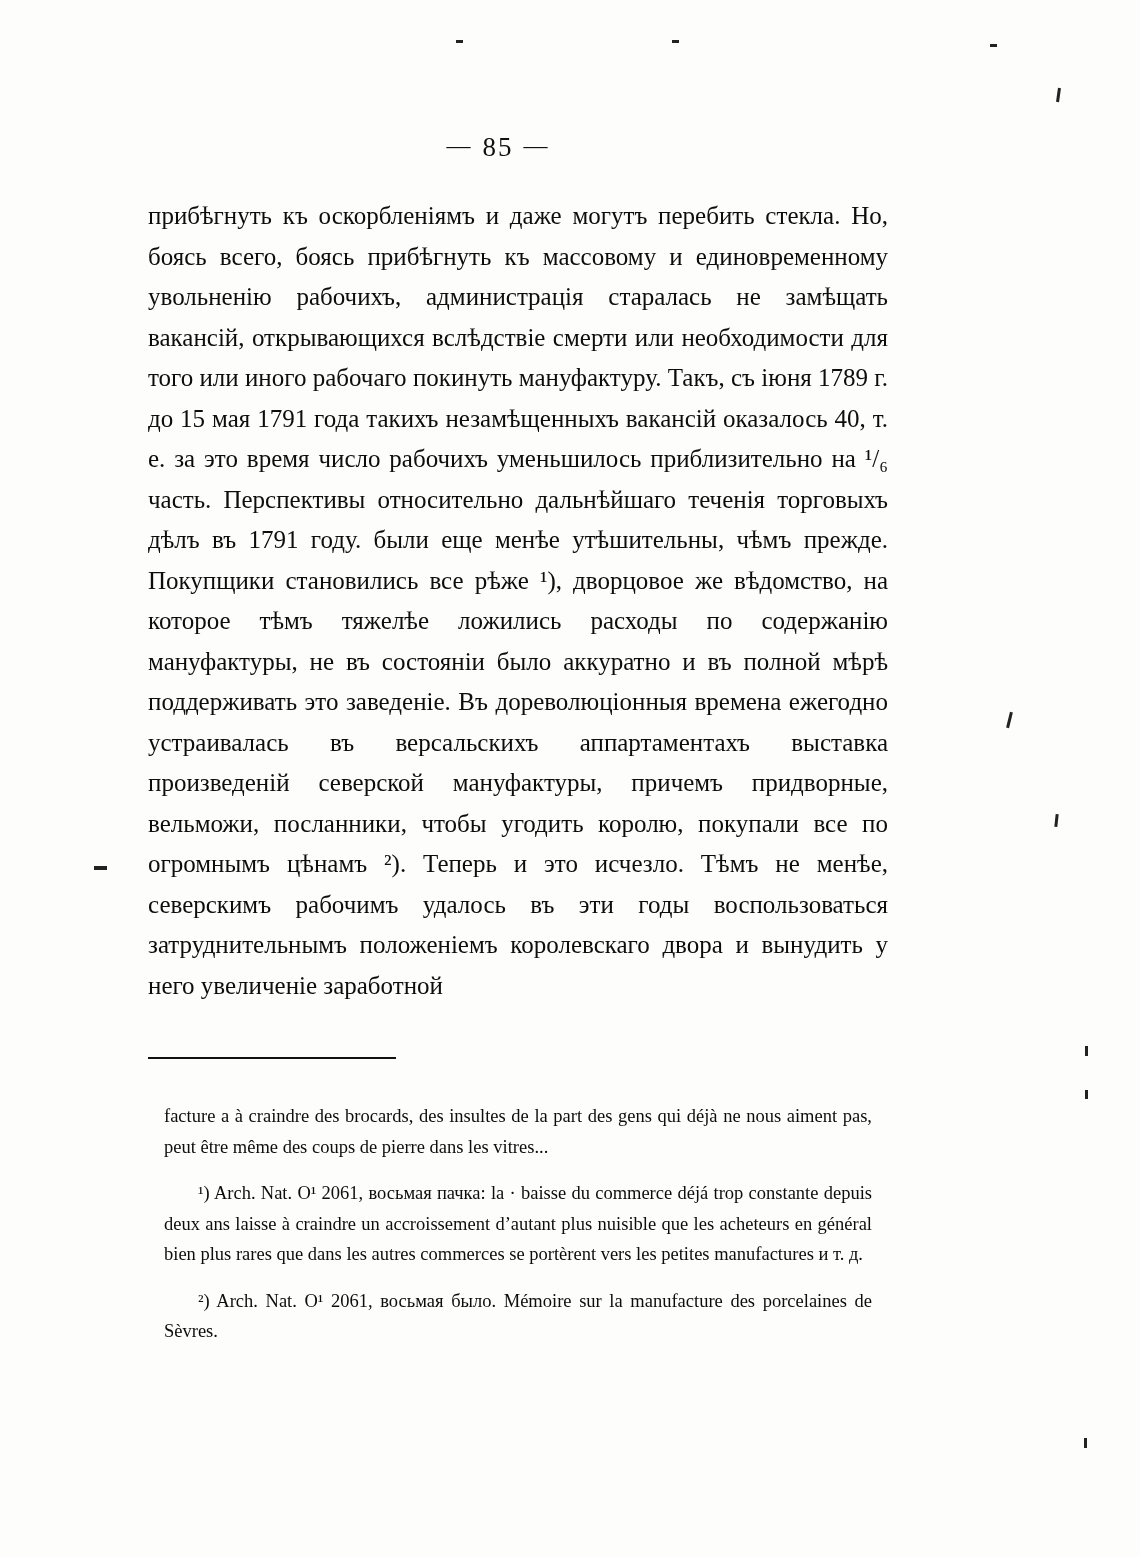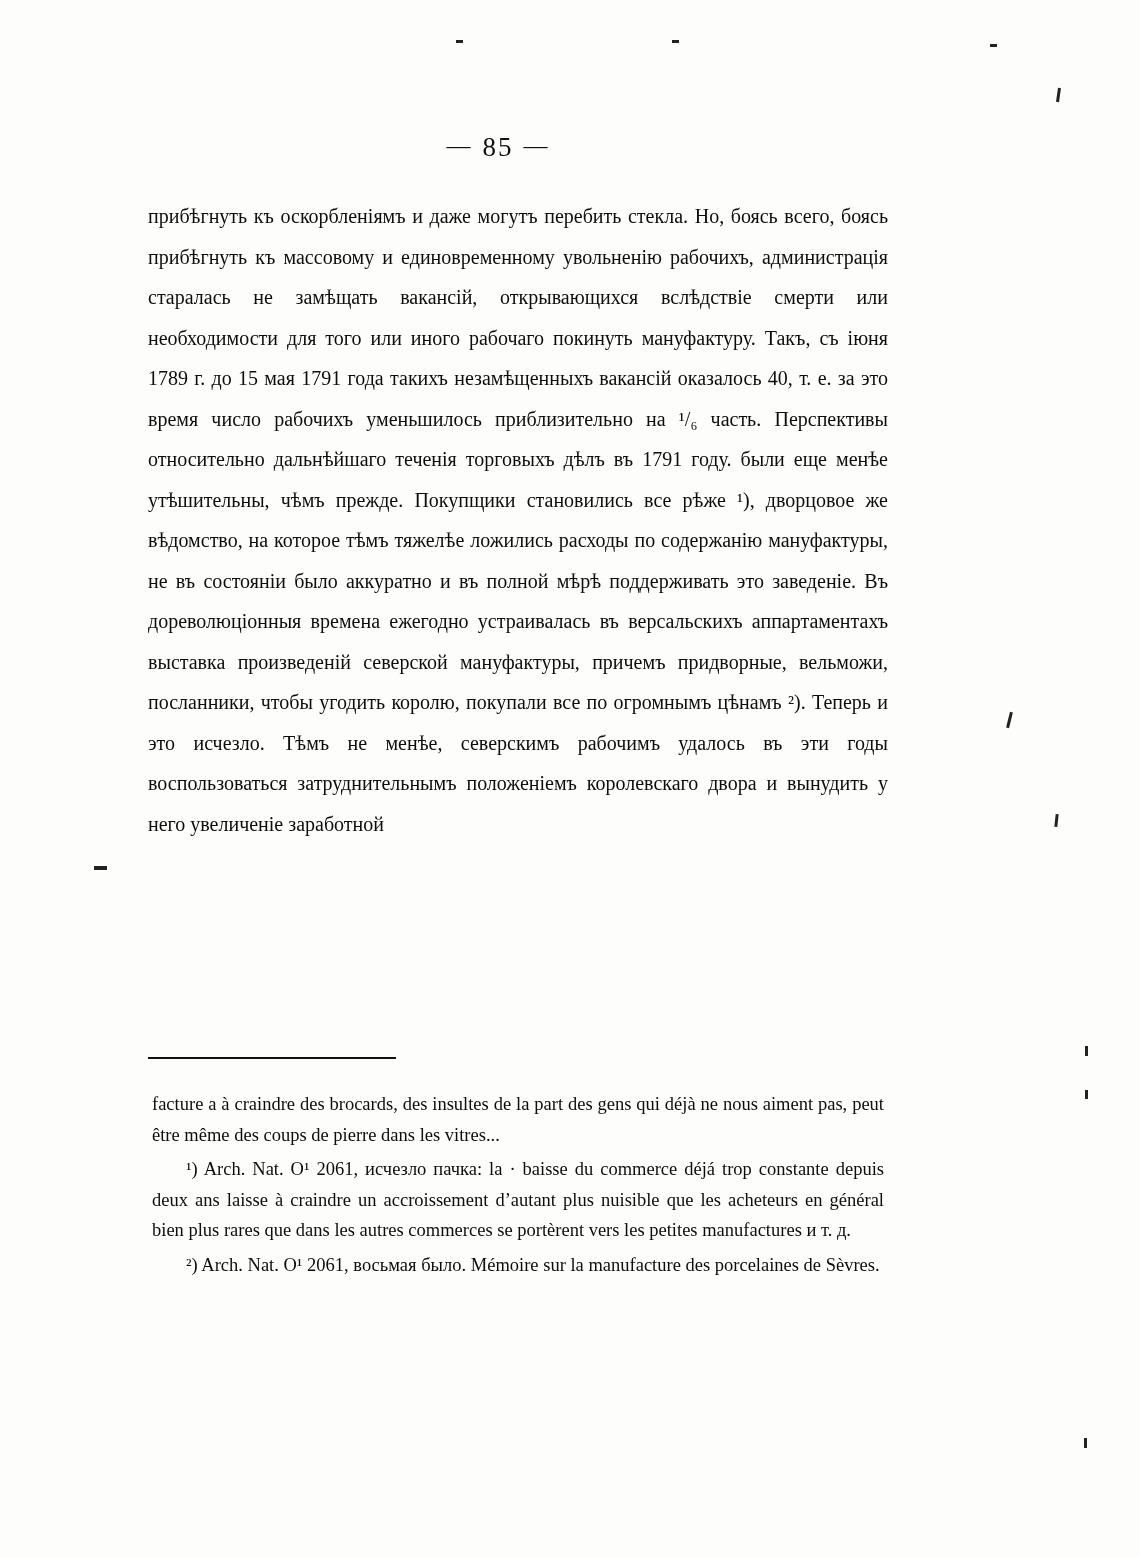--- a/index.html
+++ b/index.html
@@ -36,21 +36,21 @@
     display: inline-block;
     padding: 0 10px;
     font-size: 24px;
     vertical-align: 3px;
   }
   .body-text {
     position: absolute;
     left: 148px;
     top: 196px;
     width: 740px;
-    font-size: 20px;
+    font-size: 25px;
     line-height: 40.5px;
     text-align: justify;
     text-justify: inter-word;
     font-family: "Liberation Serif", serif;
     color: #0d0d0d;
   }
   .body-text p {
     margin: 0;
   }
   .rule {
@@ -66,21 +66,21 @@
     left: 148px;
     top: 1085px;
     width: 740px;
     font-size: 18.5px;
     line-height: 30.5px;
     text-align: justify;
     font-family: "Liberation Serif", serif;
     color: #0d0d0d;
   }
   .footnotes p {
-    margin: 4px;
+    margin: 16px;
   }
   .footnotes p.indented {
     text-indent: 34px;
   }
   
   .mark {
     position: absolute;
     background: #222;
   }
   .mark-left-dash {
@@ -157,21 +157,21 @@
   </div>
 
   <div class="body-text">
     <p>прибѣгнуть къ оскорбленіямъ и даже могутъ перебить стекла. Но, боясь всего, боясь прибѣгнуть къ массовому и единовременному увольненію рабочихъ, администрація старалась не замѣщать вакансій, открывающихся вслѣдствіе смерти или необходимости для того или иного рабочаго покинуть мануфактуру. Такъ, съ іюня 1789 г. до 15 мая 1791 года такихъ незамѣщенныхъ вакансій оказалось 40, т. е. за это время число рабочихъ уменьшилось приблизительно на ¹/₆ часть. Перспективы относительно дальнѣйшаго теченія торговыхъ дѣлъ въ 1791 году. были еще менѣе утѣшительны, чѣмъ прежде. Покупщики становились все рѣже ¹), дворцовое же вѣдомство, на которое тѣмъ тяжелѣе ложились расходы по содержанію мануфактуры, не въ состояніи было аккуратно и въ полной мѣрѣ поддерживать это заведеніе. Въ дореволюціонныя времена ежегодно устраивалась въ версальскихъ аппартаментахъ выставка произведеній северской мануфактуры, причемъ придворные, вельможи, посланники, чтобы угодить королю, покупали все по огромнымъ цѣнамъ ²). Теперь и это исчезло. Тѣмъ не менѣе, северскимъ рабочимъ удалось въ эти годы воспользоваться затруднительнымъ положеніемъ королевскаго двора и вынудить у него увеличеніе заработной</p>
   </div>
 
   <div class="rule"></div>
 
   <div class="footnotes">
     <p>facture a à craindre des brocards, des insultes de la part des gens qui déjà ne nous aiment pas, peut être même des coups de pierre dans les vitres...</p>
-    <p class="indented">¹) Arch. Nat. O¹ 2061, исчезло пачка: la · baisse du commerce déjá trop constante depuis deux ans laisse à craindre un accroissement d’autant plus nuisible que les acheteurs en général bien plus rares que dans les autres commerces se portèrent vers les petites manufactures и т. д.</p>
+    <p class="indented">¹) Arch. Nat. O¹ 2061, восьмая пачка: la · baisse du commerce déjá trop constante depuis deux ans laisse à craindre un accroissement d’autant plus nuisible que les acheteurs en général bien plus rares que dans les autres commerces se portèrent vers les petites manufactures и т. д.</p>
     <p class="indented">²) Arch. Nat. O¹ 2061, восьмая было. Mémoire sur la manufacture des porcelaines de Sèvres.</p>
   </div>
 
   <div class="mark mark-left-dash"></div>
   <div class="mark mark-right-tick1"></div>
   <div class="mark mark-right-tick2"></div>
   <div class="mark mark-right-tick3"></div>
   <div class="mark mark-top-spec1"></div>
   <div class="mark mark-top-spec2"></div>
   <div class="mark mark-top-spec3"></div>

